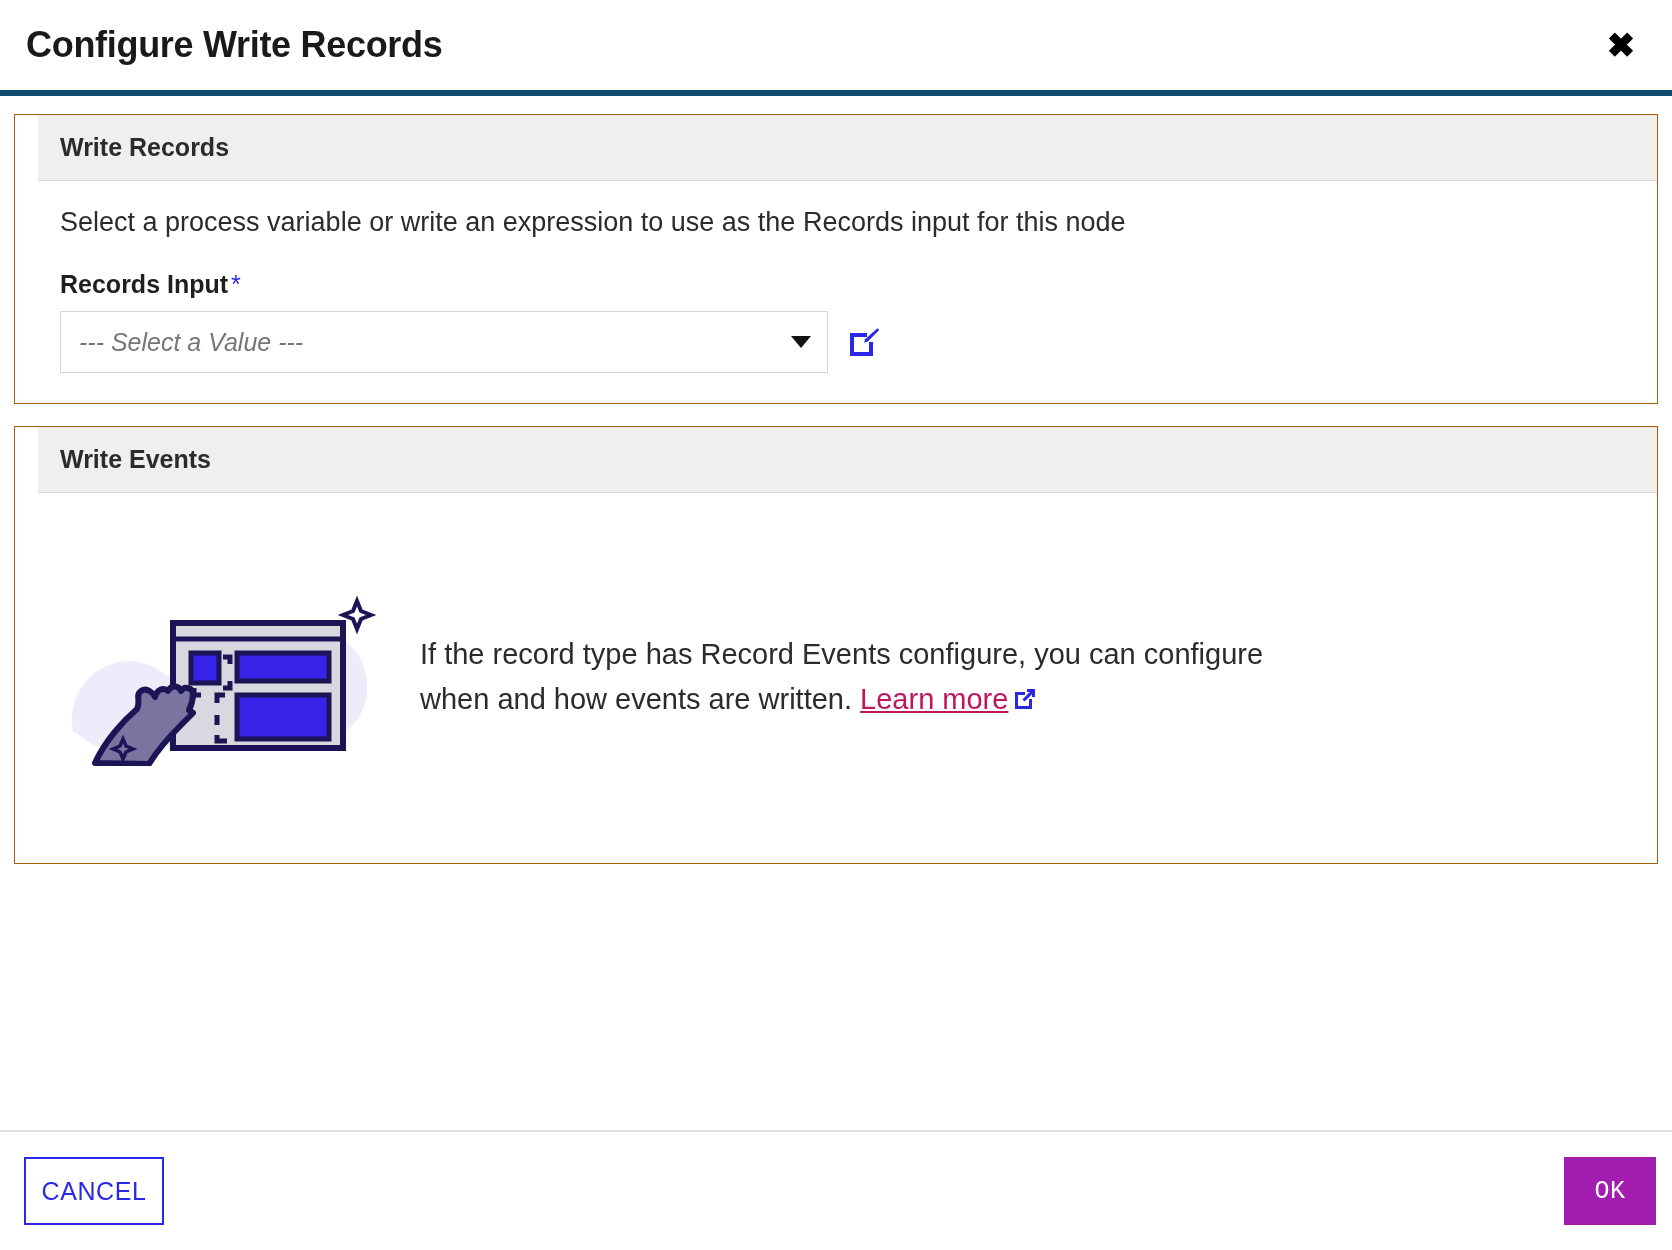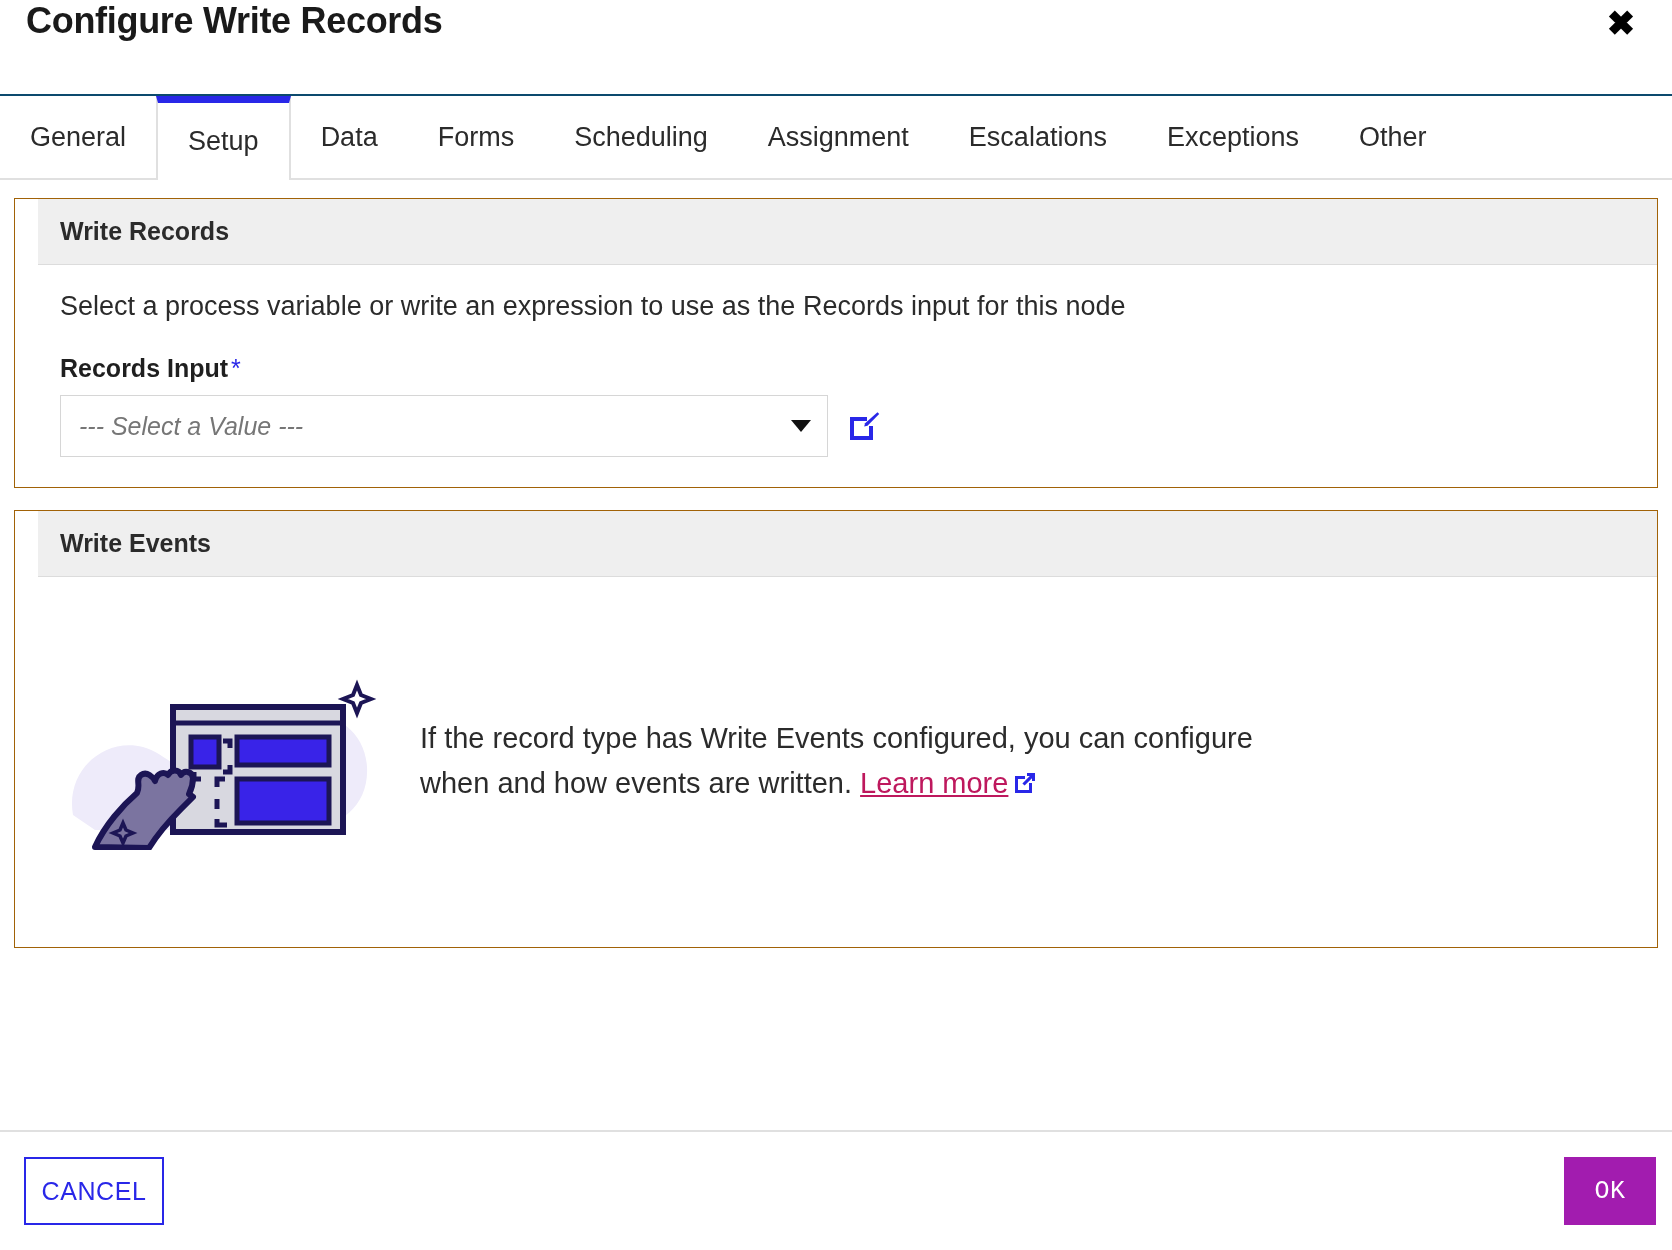--- a/index.html
+++ b/index.html
@@ -17,23 +17,24 @@
     flex-direction: column;
     background: #ffffff;
     position: relative;
   }
 
   
   .dialog-header {
     height: 96px;
     min-height: 96px;
     display: flex;
+    align-items: center;
     justify-content: space-between;
     padding: 0 28px 0 26px;
-    border-bottom: 2px solid #0c4a6e;
+    border-bottom: 6px solid #0c4a6e;
   }
   .dialog-title {
     font-size: 36px;
     font-weight: bold;
     color: #1a1a1a;
     letter-spacing: -0.3px;
   }
   .close-btn {
     width: 46px;
     height: 46px;
@@ -209,31 +210,20 @@
 </head>
 <body>
 
 <div class="dialog">
 
   <div class="dialog-header">
     <div class="dialog-title">Configure Write Records</div>
     <button class="close-btn">✖</button>
   </div>
 
-  <div class="tab-bar">
-    <button class="tab">General</button>
-    <button class="tab active">Setup</button>
-    <button class="tab">Data</button>
-    <button class="tab">Forms</button>
-    <button class="tab">Scheduling</button>
-    <button class="tab">Assignment</button>
-    <button class="tab">Escalations</button>
-    <button class="tab">Exceptions</button>
-    <button class="tab">Other</button>
-  </div>
 
   <div class="dialog-body">
 
     <div class="panel">
       <div class="panel-header">Write Records</div>
       <div class="panel-body">
         <div class="panel-desc">Select a process variable or write an expression to use as the Records input for this node</div>
 
         <label class="field-label">
           <span>Records Input</span><span class="req-star">*</span>
@@ -284,21 +274,21 @@
             <path d="M30 172 C40 150, 58 130, 72 118 C76 110, 70 104, 76 100 C82 96, 88 102, 90 106
                      C92 98, 99 96, 103 100 C106 94, 114 94, 116 100 C119 95, 127 96, 128 103
                      C128 110, 126 115, 124 119 L128 122 L116 134 C104 146, 92 160, 84 173 Z" fill="#7b74a0" stroke="#1c1555" stroke-width="6" stroke-linejoin="round"></path>
 
             <path d="M292 10 l4 10 l10 4 l-10 4 l-4 10 l-4 -10 l-10 -4 l10 -4 Z" fill="none" stroke="#1c1555" stroke-width="4"></path>
             <path d="M58 148 l3 7 l7 3 l-7 3 l-3 7 l-3 -7 l-7 -3 l7 -3 Z" fill="none" stroke="#1c1555" stroke-width="3.5"></path>
           </svg>
         </div>
 
         <div class="events-text">
-          <span>If the record type has Write Events configured, you can configure when and how events are written. </span><a class="learn-more"><span>Learn more</span></a><span class="ext-icon"><svg width="26" height="26" viewBox="0 0 26 26" aria-hidden="true">
+          <span>If the record type has Record Events configure, you can configure when and how events are written. </span><a class="learn-more"><span>Learn more</span></a><span class="ext-icon"><svg width="26" height="26" viewBox="0 0 26 26" aria-hidden="true">
                 <path d="M3 6 H13 V9 H6 V20 H17 V13 H20 V23 H3 Z" fill="#2927e8"></path>
                 <path d="M15 3 H23 V11 H20 V8.2 L12.6 15.6 L10.4 13.4 L17.8 6 H15 Z" fill="#2927e8"></path>
               </svg></span>
         </div>
 
       </div>
     </div>
 
   </div>
 

